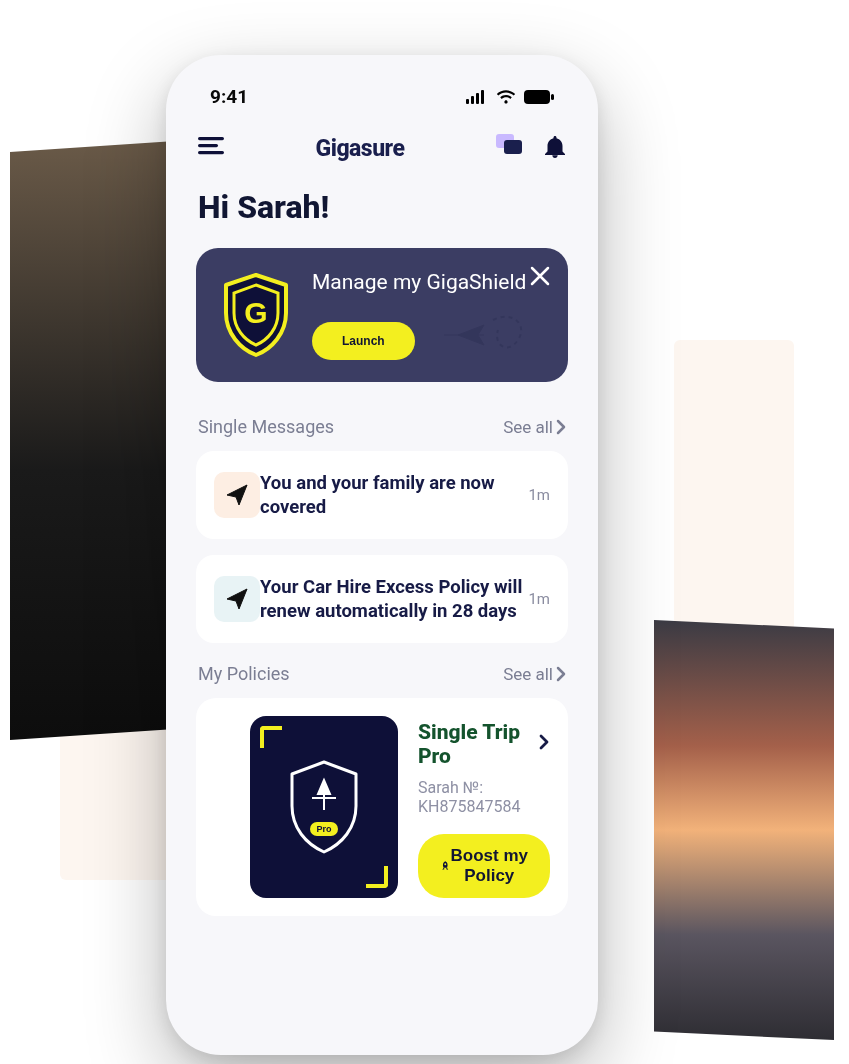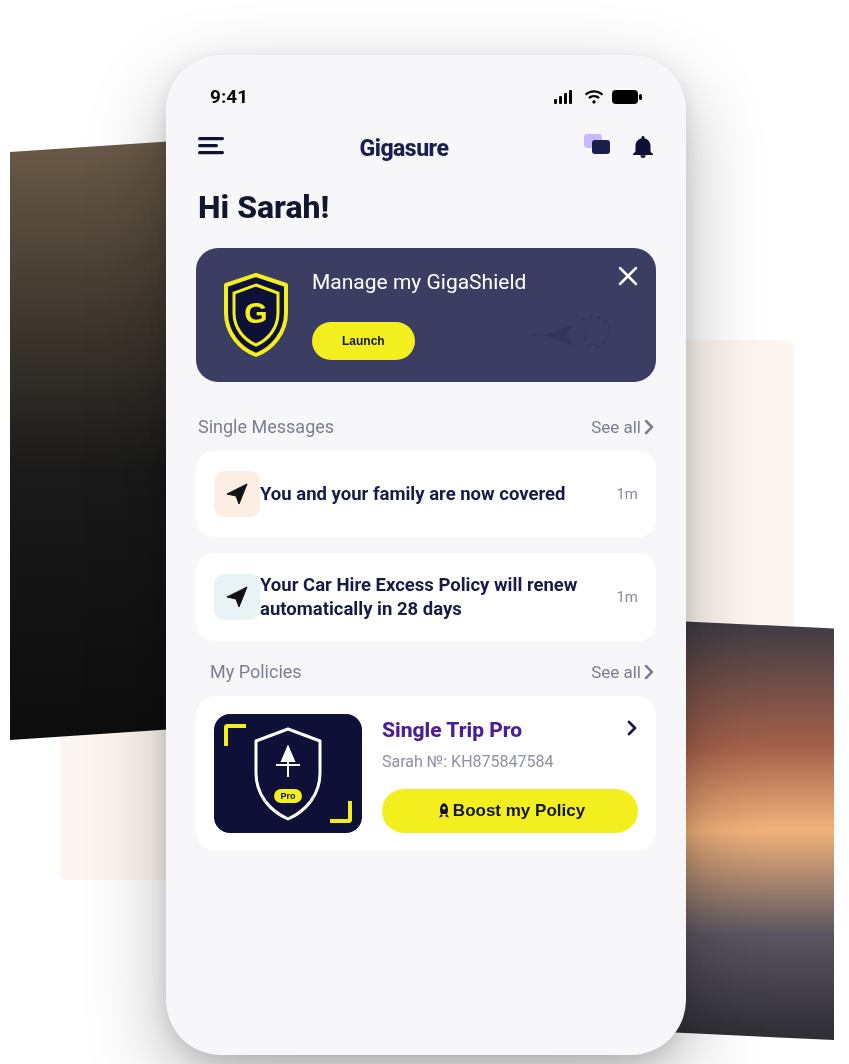--- a/index.html
+++ b/index.html
@@ -36,21 +36,21 @@
     right: 15px; top: 620px; width: 180px; height: 420px;
     background: linear-gradient(180deg,#3b3b44 0%, #a4604a 30%, #f2b27a 50%, #5a5560 75%, #2e2d33 100%);
     clip-path: polygon(0 0, 100% 2%, 100% 100%, 0 98%);
   }
 
   
   .phone {
     position: absolute;
     left: 166px;
     top: 55px;
-    width: 520px;
+    width: 432px;
     height: 1000px;
     background: #f7f7fa;
     border-radius: 55px;
     box-shadow: 0 30px 80px rgba(0,0,0,0.28), 0 6px 18px rgba(0,0,0,0.10);
     padding: 30px 30px 0 30px;
     overflow: hidden;
     z-index: 5;
   }
 
   .status-bar {
@@ -189,25 +189,26 @@
     gap: 20px;
     align-items: stretch;
   }
   .policy-badge {
     width: 148px;
     border-radius: 16px;
     background: #0e1038;
     position: relative;
     display: flex; align-items: center; justify-content: center;
     flex-shrink: 0;
+    margin-left: 36px;
   }
   .policy-body { flex: 1; display: flex; flex-direction: column; gap: 10px; padding-top: 4px; position: relative; }
   .policy-head { display:flex; justify-content:space-between; align-items:center; }
   .policy-title {
-    color: #4c1d95;
+    color: #14532d;
     font-weight: 800;
     font-size: 21px;
   }
   .policy-chevron { cursor:pointer; }
   .policy-sub {
     color: #8e90a4;
     font-size: 16px;
   }
   .boost-btn {
     margin-top: 8px;
@@ -330,21 +331,21 @@
   <div class="msg-card">
     <div class="msg-icon cool">
       <svg width="24" height="24" viewBox="0 0 24 24">
           <path d="M2 12 L22 2 L14 22 L11 14 Z M11 14 L22 2" fill="#111" stroke="#111" stroke-width="1" stroke-linejoin="round"></path>
         </svg>
     </div>
     <div class="msg-text">Your Car Hire Excess Policy will renew automatically in 28 days</div>
     <div class="msg-time">1m</div>
   </div>
 
-  <div class="section-head" style="margin-top:14px;margin-left:12px;">
+  <div class="section-head" style="margin-top:14px;">
     <span>My Policies</span>
     <span class="see-all">
       <span>See all</span>
       <svg width="10" height="16" viewBox="0 0 10 16">
           <path d="M2 2 L8 8 L2 14" fill="none" stroke="#7b7e93" stroke-width="2.5" stroke-linecap="round" stroke-linejoin="round"></path>
         </svg>
     </span>
   </div>
 
   <div class="policy-card">

